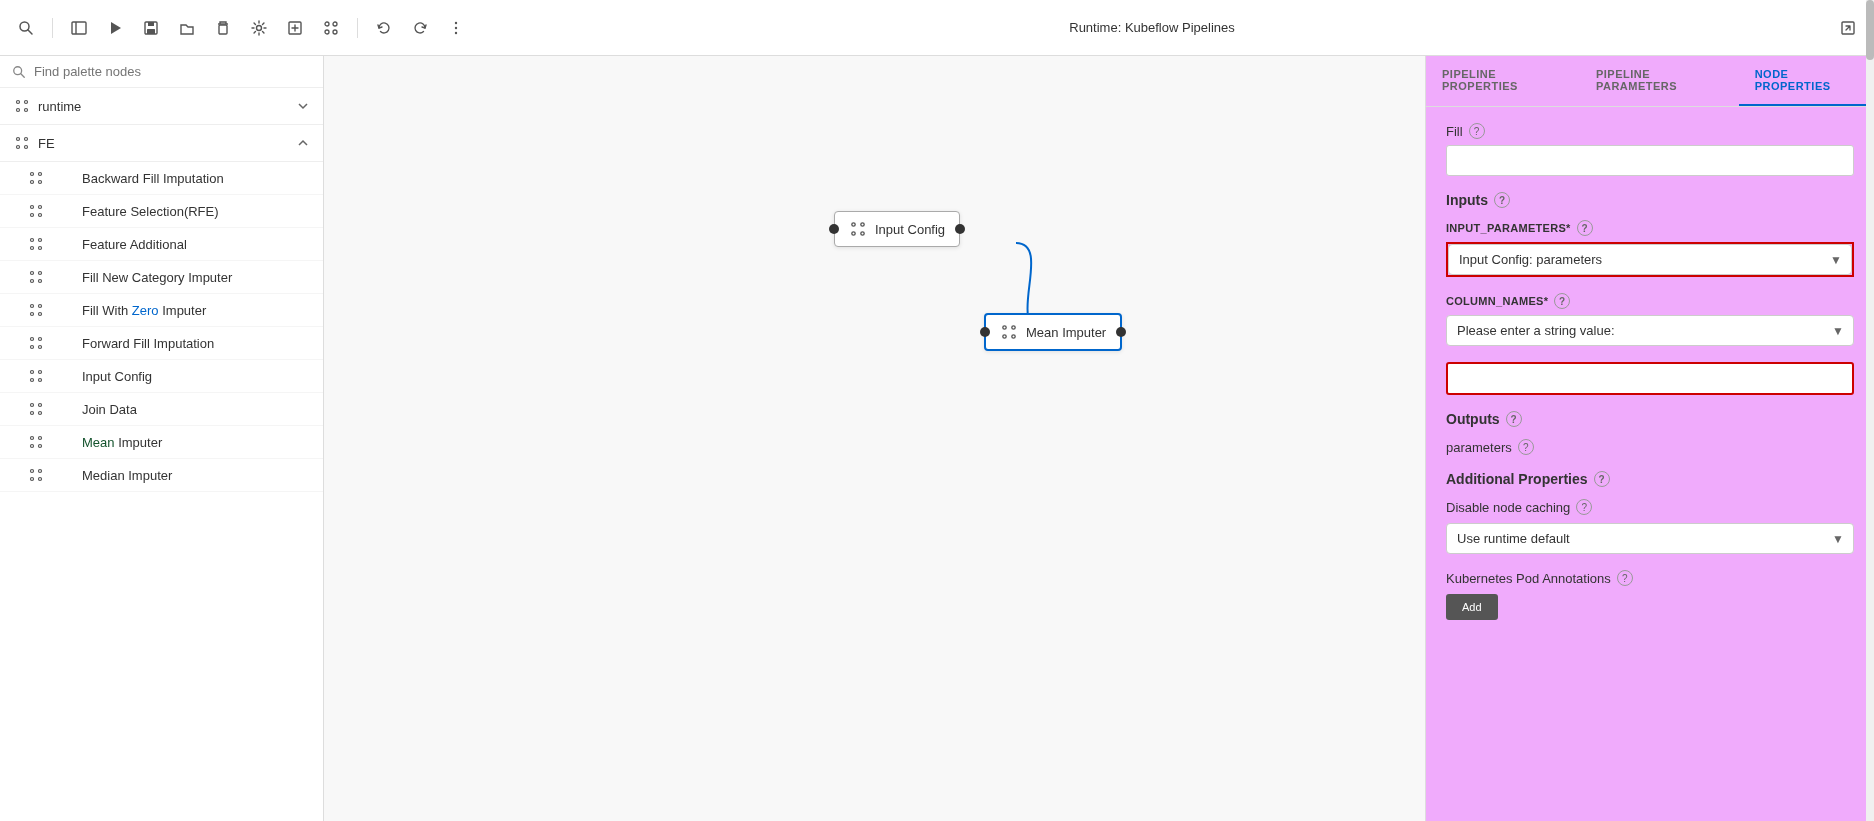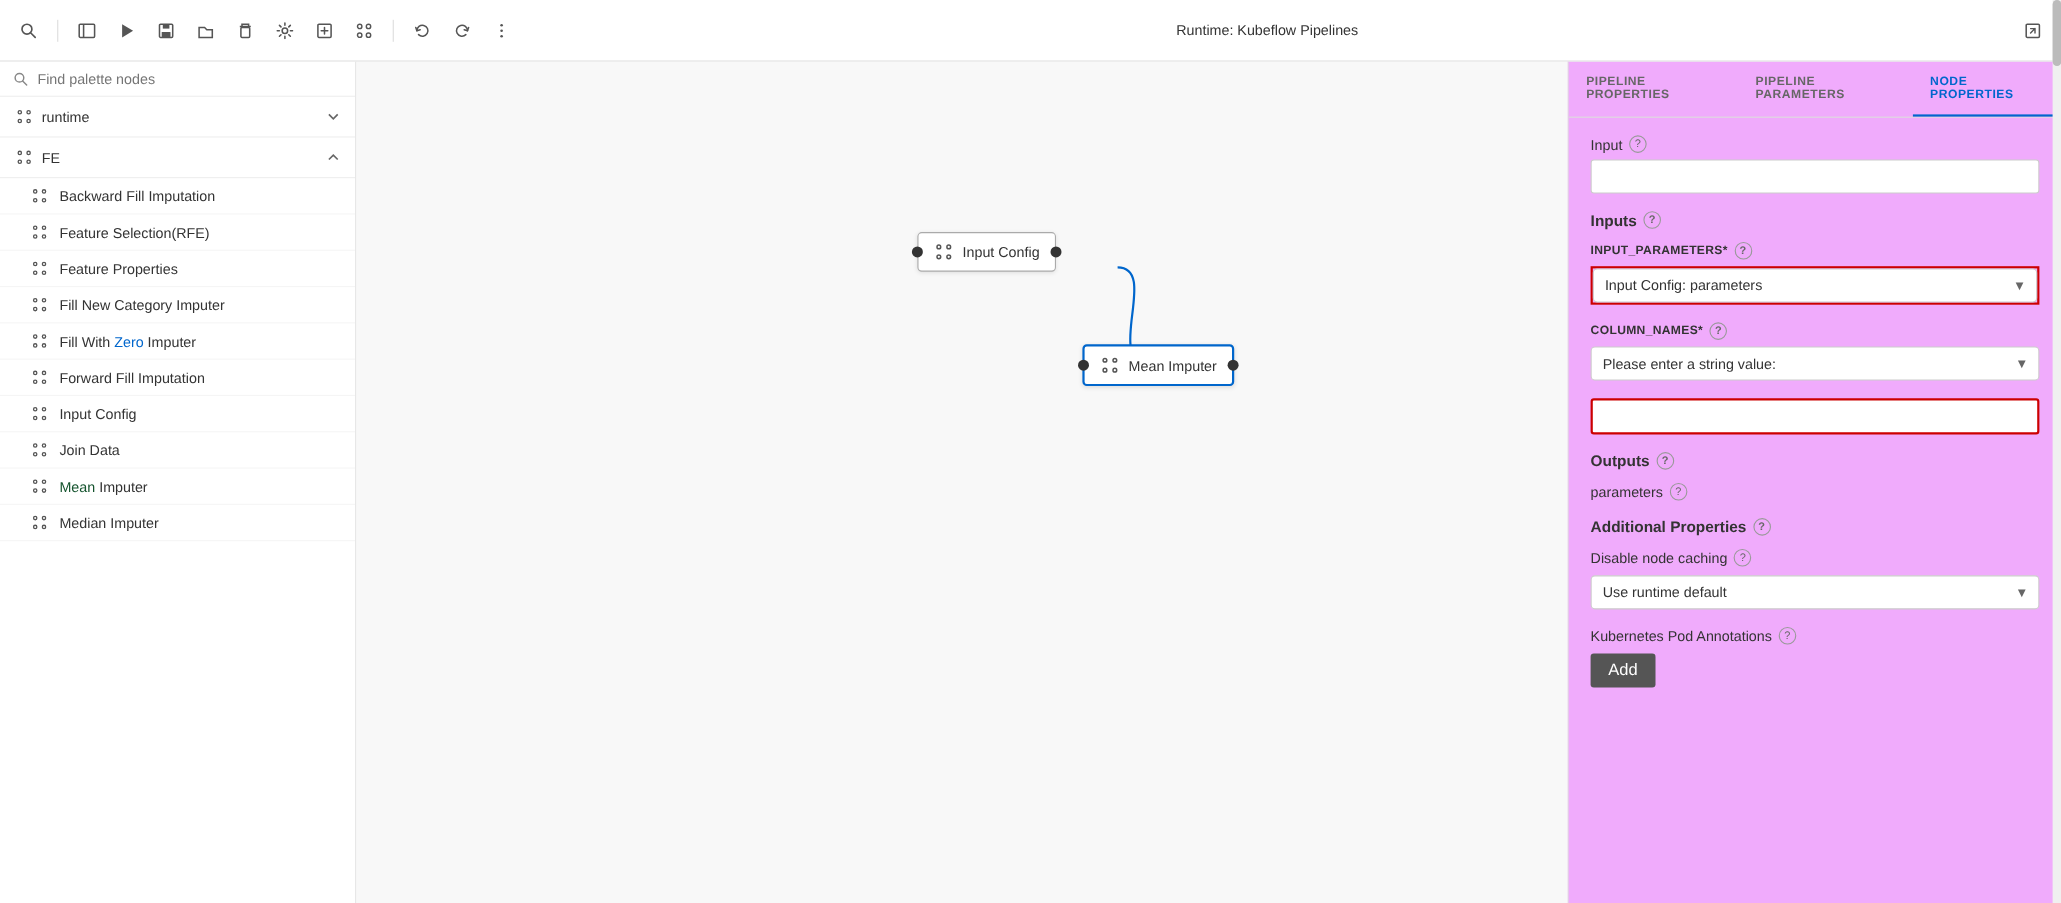--- a/index.html
+++ b/index.html
@@ -39,21 +39,21 @@
       padding: 10px 14px; font-size: 13px; font-weight: 500; color: #333;
       cursor: pointer; border-bottom: 1px solid #eee;
     }
     .palette-category-icon { display: flex; align-items: center; gap: 8px; }
     .palette-item {
       display: flex; align-items: center; gap: 10px;
       padding: 8px 14px 8px 28px; font-size: 13px; color: #333;
       cursor: pointer; border-bottom: 1px solid #f5f5f5;
     }
     .palette-item .item-icon { color: #555; font-size: 14px; flex-shrink: 0; }
-    .palette-item .item-label { color: #333; }
+    .palette-item .item-label { color: #333; margin-left: 28px; }
 
     
     .canvas {
       flex: 1; background: #f8f8f8; position: relative; overflow: hidden;
     }
 
     
     .node {
       position: absolute; background: #fff; border: 1px solid #aaa;
       border-radius: 4px; display: flex; align-items: center; gap: 8px;
@@ -128,21 +128,21 @@
     }
 
     .input-label-upper {
       font-size: 11px; font-weight: 600; color: #333; letter-spacing: 0.3px;
       margin-bottom: 6px; display: flex; align-items: center; gap: 6px;
       text-transform: uppercase;
     }
 
     .btn-add {
       background: #555; color: #fff; border: none; padding: 7px 16px;
-      font-size: 15px; border-radius: 3px; cursor: pointer;
+      font-size: 11px; border-radius: 3px; cursor: pointer;
     }
 
     
     .palette-list::-webkit-scrollbar { width: 6px; }
     .palette-list::-webkit-scrollbar-thumb { background: #ccc; border-radius: 3px; }
     .right-panel-content::-webkit-scrollbar { width: 6px; }
     .right-panel-content::-webkit-scrollbar-thumb { background: #ccc; border-radius: 3px; }
 
     .scrollbar-track {
       position: absolute; right: 0; top: 0; width: 8px; height: 100%;
@@ -304,21 +304,21 @@
           </svg>
         <span class="item-label">Feature Selection(RFE)</span>
       </div>
       <div class="palette-item">
         <svg width="16" height="16" viewBox="0 0 16 16" fill="none" class="item-icon">
             <circle cx="4" cy="4" r="1.5" stroke="#555" stroke-width="1.2"></circle>
             <circle cx="12" cy="4" r="1.5" stroke="#555" stroke-width="1.2"></circle>
             <circle cx="4" cy="12" r="1.5" stroke="#555" stroke-width="1.2"></circle>
             <circle cx="12" cy="12" r="1.5" stroke="#555" stroke-width="1.2"></circle>
           </svg>
-        <span class="item-label">Feature Properties</span>
+        <span class="item-label">Feature Additional</span>
       </div>
       <div class="palette-item">
         <svg width="16" height="16" viewBox="0 0 16 16" fill="none" class="item-icon">
             <circle cx="4" cy="4" r="1.5" stroke="#555" stroke-width="1.2"></circle>
             <circle cx="12" cy="4" r="1.5" stroke="#555" stroke-width="1.2"></circle>
             <circle cx="4" cy="12" r="1.5" stroke="#555" stroke-width="1.2"></circle>
             <circle cx="12" cy="12" r="1.5" stroke="#555" stroke-width="1.2"></circle>
           </svg>
         <span class="item-label">Fill New Category Imputer</span>
       </div>
@@ -419,21 +419,21 @@
     <div class="right-panel-tabs">
       <div class="right-tab">PIPELINE PROPERTIES</div>
       <div class="right-tab">PIPELINE PARAMETERS</div>
       <div class="right-tab active">NODE PROPERTIES</div>
     </div>
 
     <div class="right-panel-content">
 
       <div class="form-group">
         <div class="form-label">
-          <span>Input</span>
+          <span>Fill</span>
           <span class="help-icon">?</span>
         </div>
         <input type="text" class="form-input" value="" style="">
       </div>
 
       <div class="section-title">
         <span>Inputs</span>
         <span class="help-icon">?</span>
       </div>
 

